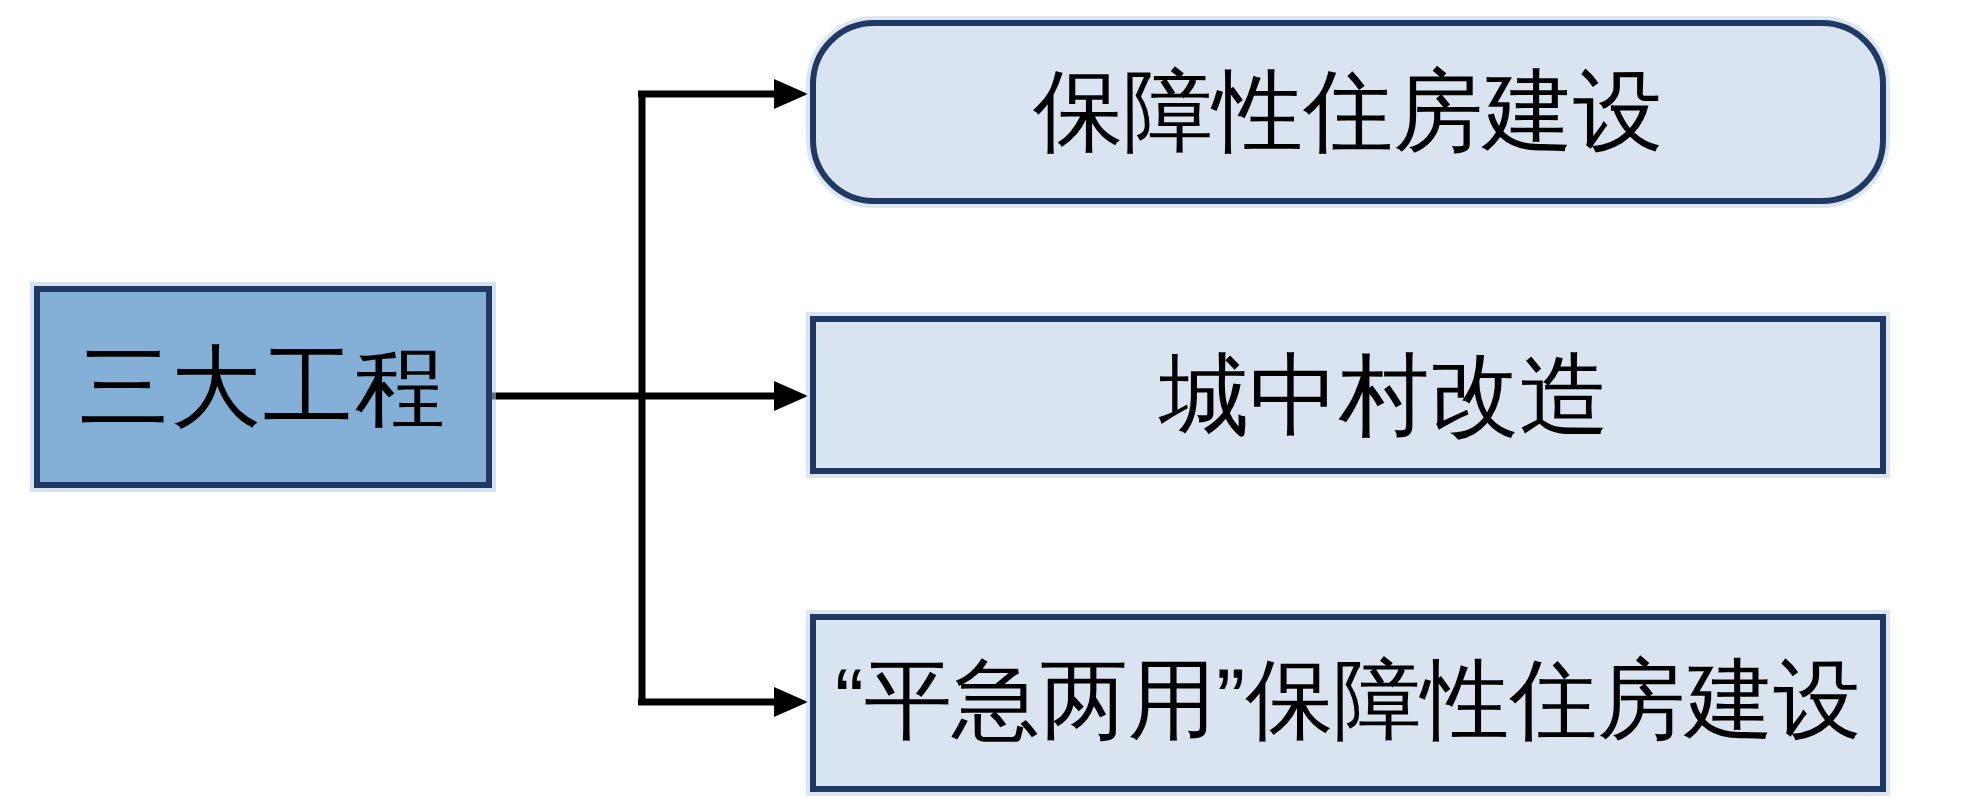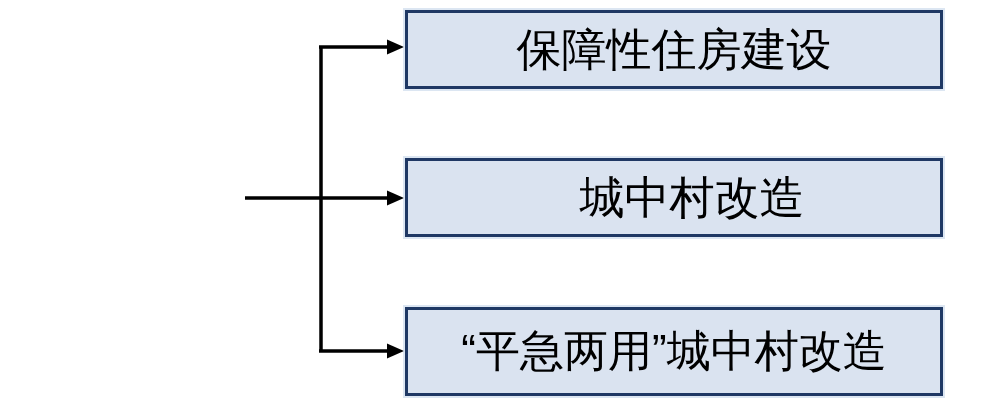--- a/index.html
+++ b/index.html
@@ -45,21 +45,21 @@
     letter-spacing: 1px;
   }
   .branch-node {
     left: 405px;
     width: 538px;
     background: var(--branch-fill, #DAE3F0);
     border: 3px solid var(--branch-border, #1F3864);
     box-shadow: 0 0 0 2px rgba(186, 206, 230, 0.5);
     font-size: 45px;
   }
-  .branch-node.b0 { top: 10px;  height: 79px; }
+  .branch-node.b0 { top: 10px;  height: 92px; border-radius: 32px; }
   .branch-node.b1 { top: 158px; height: 79px; padding-left: 36px; }
   .branch-node.b2 { top: 307px; height: 89px; font-size: 44px; }
   .node-label {
     display: inline-block;
   }
 </style>
 </head>
 <body>
 
 <div class="canvas">
@@ -72,26 +72,29 @@
 
     <line x1="319" y1="47" x2="389" y2="47" stroke="var(--connector, #000)" stroke-width="3.5"></line>
 
     <line x1="319" y1="351" x2="389" y2="351" stroke="var(--connector, #000)" stroke-width="3.5"></line>
 
     <polygon points="387,39.5 404,47 387,54.5" fill="var(--connector, #000)"></polygon>
     <polygon points="387,190.5 404,198 387,205.5" fill="var(--connector, #000)"></polygon>
     <polygon points="387,343.5 404,351 387,358.5" fill="var(--connector, #000)"></polygon>
   </svg>
 
+  <div class="node root-node">
+    <span class="node-label">三大工程</span>
+  </div>
 
   <div class="node branch-node b0">
     <span class="node-label">保障性住房建设</span>
   </div>
 
   <div class="node branch-node b1">
     <span class="node-label">城中村改造</span>
   </div>
 
   <div class="node branch-node b2">
-    <span class="node-label">“平急两用”城中村改造</span>
+    <span class="node-label">“平急两用”保障性住房建设</span>
   </div>
 
 </div>
 
 </body></html>

